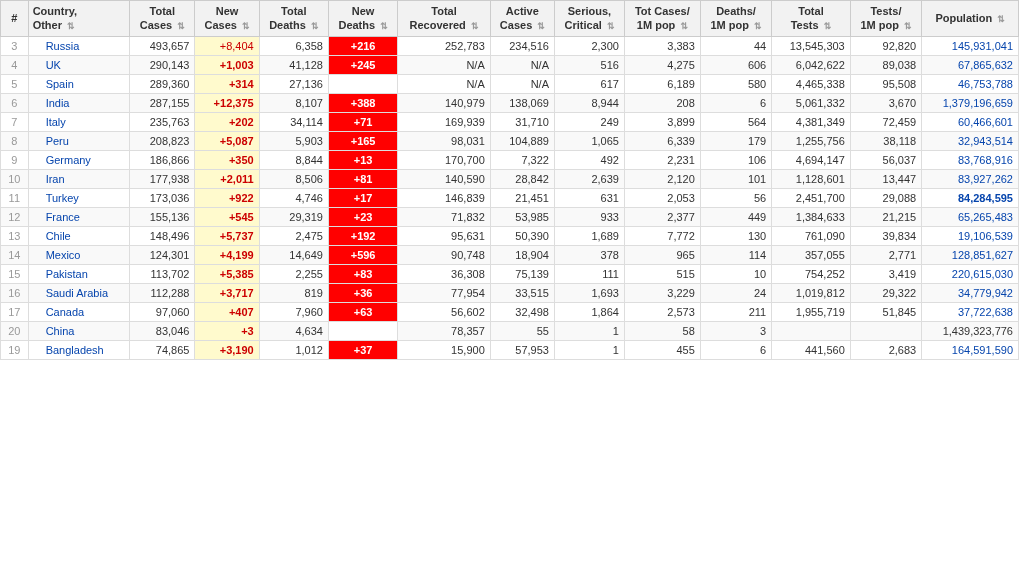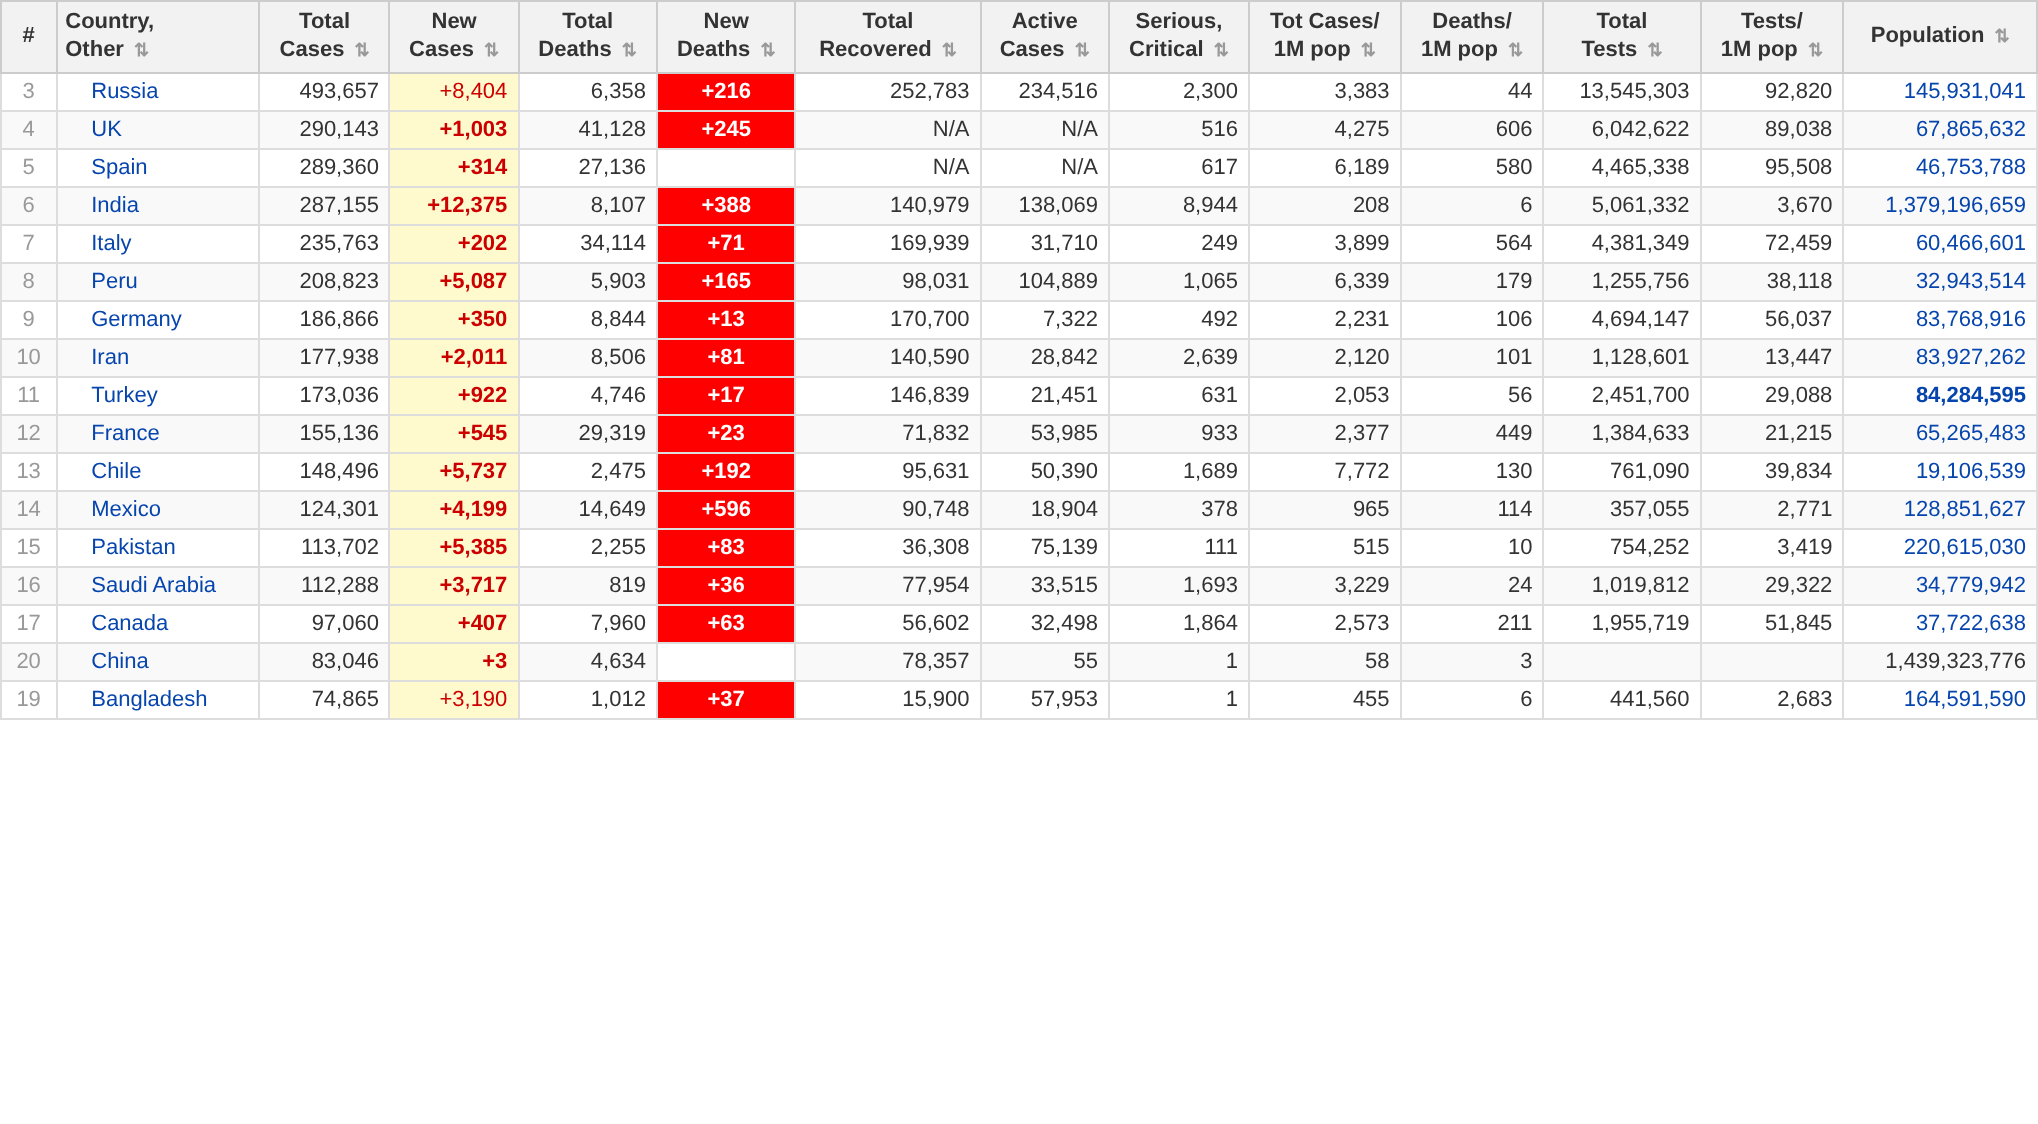--- a/index.html
+++ b/index.html
@@ -403,21 +403,21 @@
     <td></td>
     <td></td>
     <td style="color:#333;">1,439,323,776</td>
   </tr>
       <tr>
     <td class="row-num">19</td>
     <td class="country">
       <a href="#">Bangladesh</a>
     </td>
     <td>74,865</td>
-    <td class="new-cases-cell" style="color:#c00;font-weight:normal;margin-top:36px;">+3,190</td>
+    <td class="new-cases-cell" style="color:#c00;font-weight:bold;margin-top:36px;">+3,190</td>
     <td>1,012</td>
     <td class="new-deaths-red">+37</td>
     <td>15,900</td>
     <td>57,953</td>
     <td>1</td>
     <td>455</td>
     <td>6</td>
     <td>441,560</td>
     <td>2,683</td>
     <td style="color:#0645ad;">164,591,590</td>

